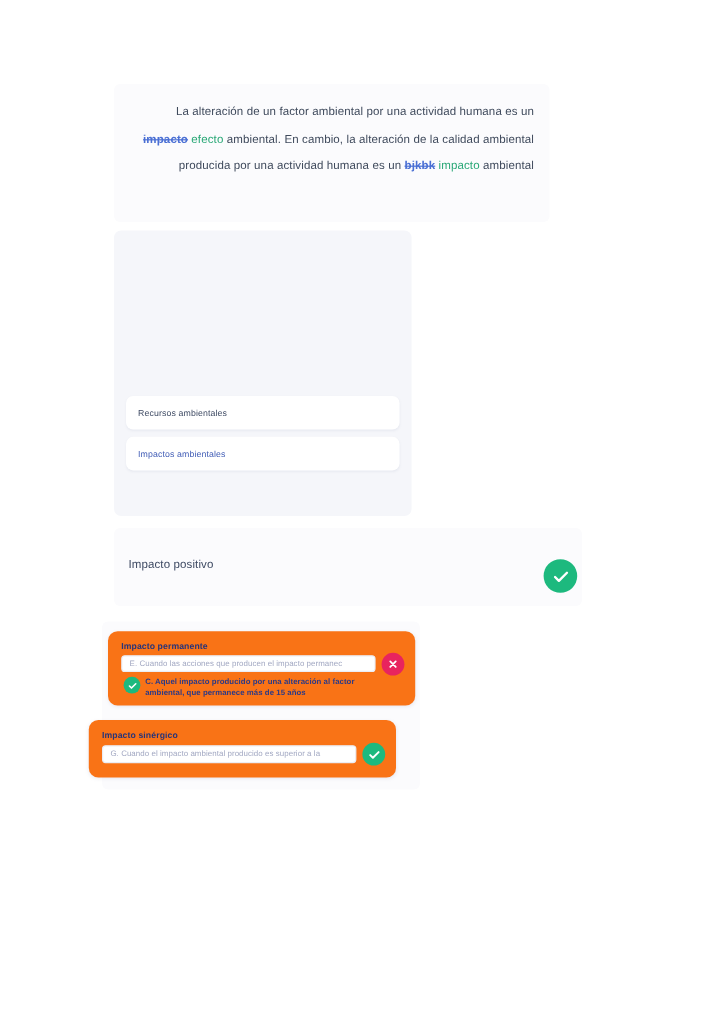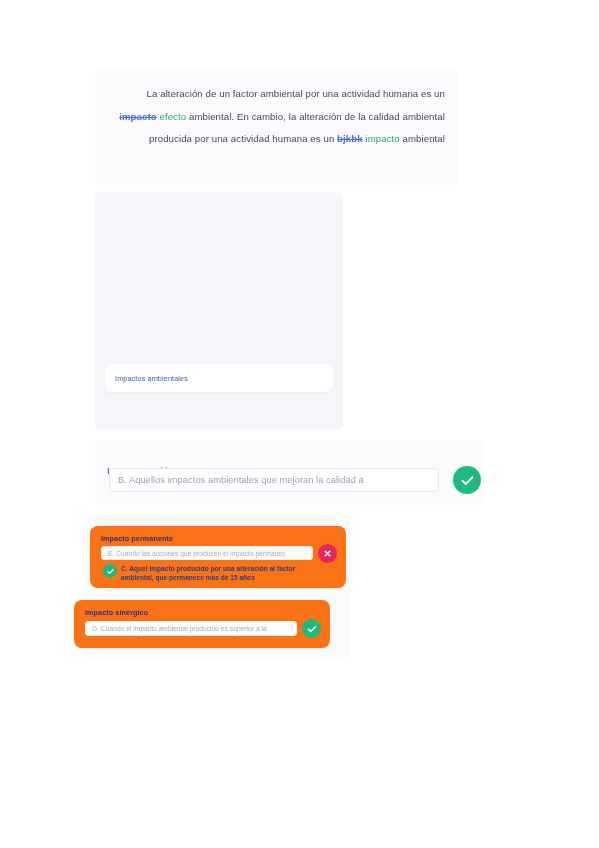--- a/index.html
+++ b/index.html
@@ -270,32 +270,32 @@
     <span id="congrats-label">Felicidades</span>
     <span class="sparkle-star">
       <svg viewBox="0 0 24 24" width="22" height="22">
         <path d="M10.5 7.6l1.6 3.9 3.9 1.6-3.9 1.6-1.6 3.9-1.6-3.9-3.9-1.6 3.9-1.6z" fill="#ffffff"></path>
         <path d="M16.4 4.8l.6 1.5 1.5.6-1.5.6-.6 1.5-.6-1.5-1.5-.6 1.5-.6z" fill="#ffffff"></path>
         <path d="M19.3 9.2l.35.9.9.35-.9.35-.35.9-.35-.9-.9-.35.9-.35z" fill="#ffffff"></path>
       </svg>
     </span>
   </div>
 
+  <div class="option-row" id="option-0">
+    <span class="option-label">Recursos ambientales</span>
+  </div>
 
   <div class="option-row" id="option-1">
     <span class="option-label blue">Impactos ambientales</span>
   </div>
 
 </div>
 
 <div class="card" id="positivo-section">
   <div class="field-label" id="positivo-label">Impacto positivo</div>
-  <div id="positivo-input">
-    <span id="positivo-input-text">B. Aquellos impactos ambientales que mejoran la calidad a</span>
-  </div>
   <span class="badge badge-green badge-lg" id="positivo-badge">
     <svg viewBox="0 0 24 24" width="17" height="17">
       <path d="M5 12.5l4.5 4.5L19 7.5" stroke="#ffffff" stroke-width="2.8" fill="none" stroke-linecap="round" stroke-linejoin="round"></path>
     </svg>
   </span>
 </div>
 
 <div class="card" id="lower-wrap"></div>
 
 <div class="white-card" id="permanente-card">

